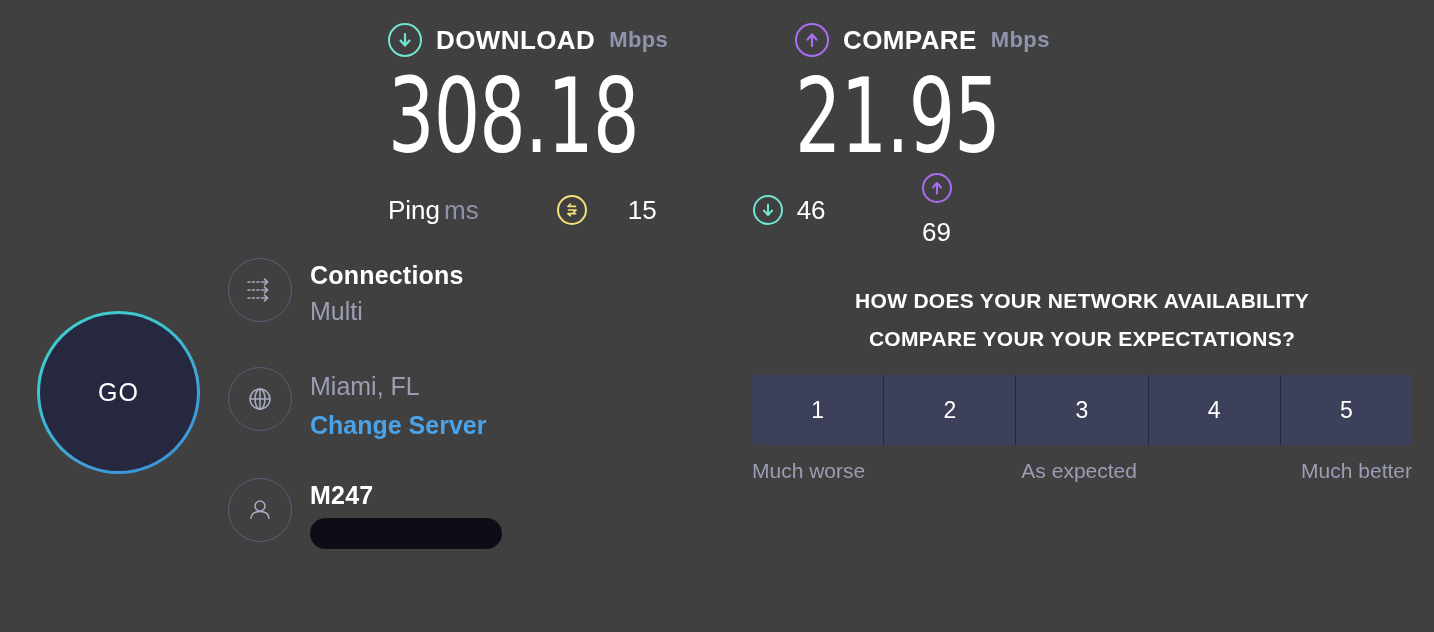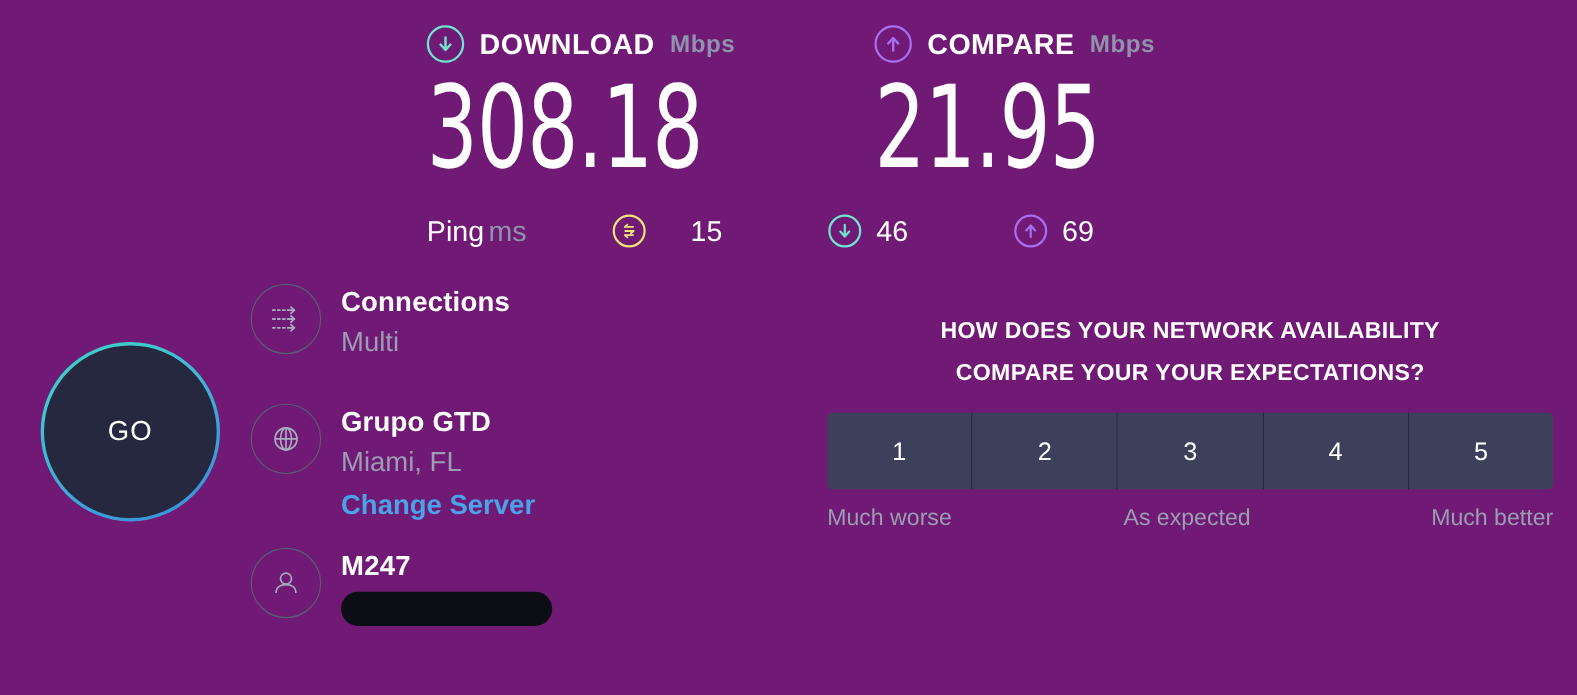--- a/index.html
+++ b/index.html
@@ -2,21 +2,21 @@
 <html><head>
 <meta charset="utf-8">
 <style>
   * { margin:0; padding:0; box-sizing:border-box; }
   html, body {
     width:1434px; height:632px;
     background:#262840;
     font-family:"Liberation Sans", sans-serif;
     overflow:hidden;
   }
-  .page { position:relative; width:1434px; height:632px; background:#701a75; }
+  .page { position:relative; width:1434px; height:632px; background:#404040; }
 
   
   .results-head { position:absolute; left:0; top:0; width:1434px; height:175px; }
 
   .metric { position:absolute; }
   .metric-label-row { display:flex; align-items:center; gap:14px; height:44px; }
   .metric-label-text { font-size:26px; font-weight:bold; color:#ffffff; letter-spacing:.4px; white-space:nowrap; }
   .metric-unit { font-size:22px; font-weight:bold; color:#8f93ab; letter-spacing:.4px; }
   .metric-value {
     font-family:"DejaVu Sans Condensed","Liberation Sans", sans-serif;
@@ -36,21 +36,21 @@
   .c-idle { color:#f5e27a; }
 
   
   .ping-row { position:absolute; left:388px; top:189px; display:flex; align-items:center; height:42px; }
   .ping-label { font-size:26px; color:#ffffff; font-weight:400; }
   .ping-unit { font-size:26px; color:#8f93ab; font-weight:400; margin-left:4px; }
   .lat-item { display:flex; align-items:center; gap:14px; }
   .lat-val { font-size:26px; color:#ffffff; font-weight:400; }
   .lat-1 { margin-left:78px;gap:41px; }
   .lat-2 { margin-left:96px; }
-  .lat-3 { margin-left:96px; }
+  .lat-3 { margin-left:96px;flex-direction:column; }
   .sm-circ { width:30px; height:30px; border-radius:50%; border:2.5px solid currentColor; position:relative; flex:0 0 auto; }
   .sm-circ svg { position:absolute; left:50%; top:50%; transform:translate(-50%,-50%); display:block; }
 
   
   .go-wrap { position:absolute; left:37px; top:311px; width:163px; height:163px; }
   .go-ring {
     width:163px; height:163px; border-radius:50%;
     background:linear-gradient(150deg,#3fd0c9 0%,#3fc9cf 25%,#3e9fd8 70%,#3a8fd6 100%);
     padding:3px;
   }
@@ -200,21 +200,20 @@
         <svg width="32" height="32" viewBox="0 0 32 32">
           <g fill="none" stroke="currentColor" stroke-width="1.5">
             <circle cx="16" cy="16" r="10"></circle>
             <line x1="6" y1="16" x2="26" y2="16"></line>
             <line x1="16" y1="6" x2="16" y2="26"></line>
             <ellipse cx="16" cy="16" rx="5" ry="10"></ellipse>
           </g>
         </svg>
       </span>
       <div class="info-body">
-        <div class="info-title">Grupo GTD</div>
         <div class="info-sub">Miami, FL</div>
         <div class="info-link">Change Server</div>
       </div>
     </div>
 
     <div class="info-row row-isp">
       <span class="info-icon">
         <svg width="32" height="32" viewBox="0 0 32 32">
           <g fill="none" stroke="currentColor" stroke-width="1.5">
             <circle cx="16" cy="12" r="5"></circle>

